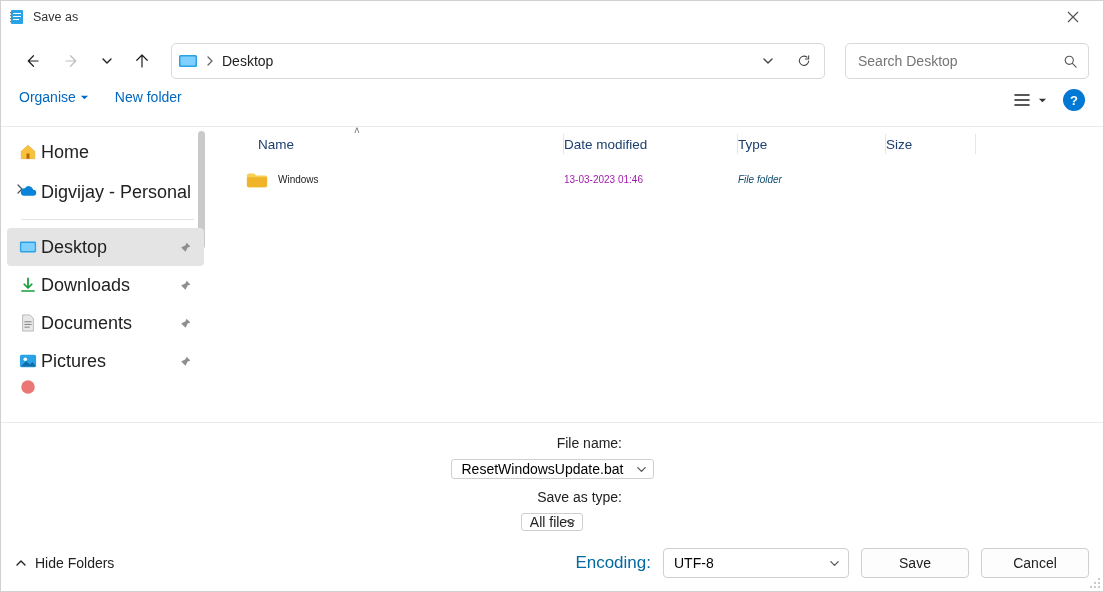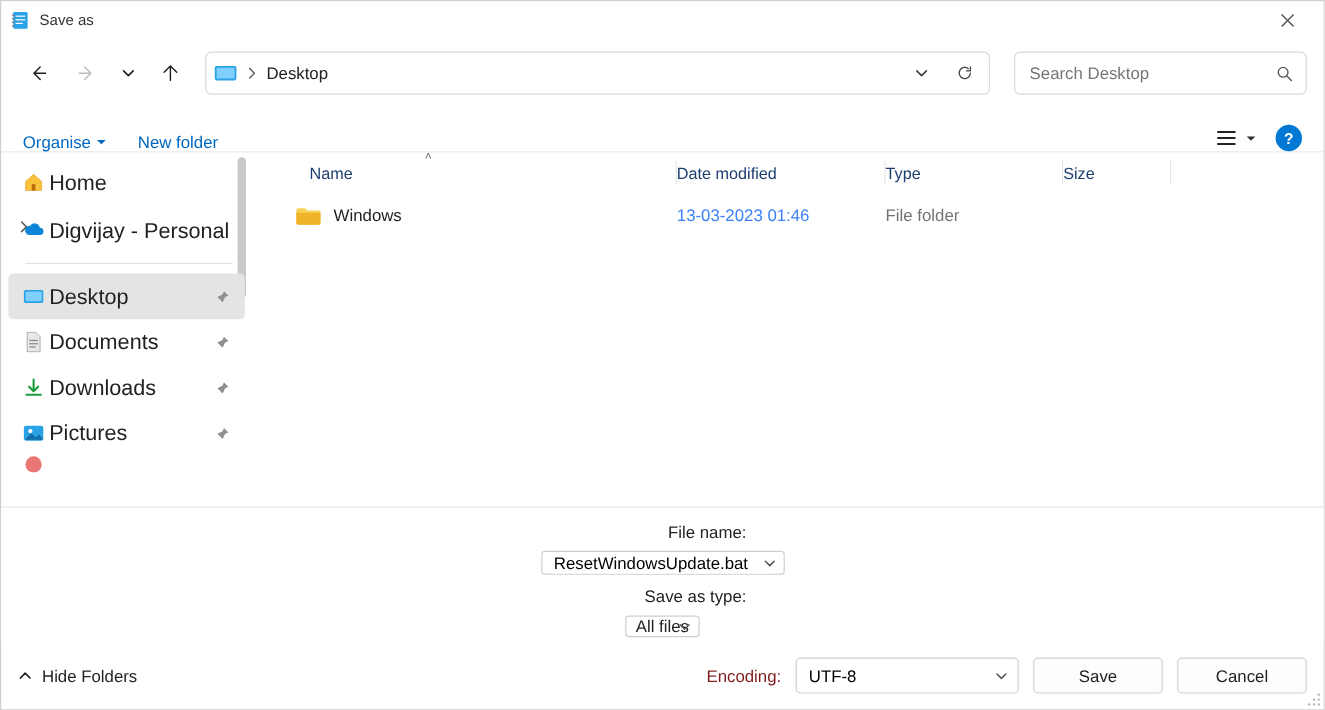--- a/index.html
+++ b/index.html
@@ -20,21 +20,21 @@
   .addressbar { flex:1; height:36px; border:1px solid #d9d9d9; border-radius:5px; display:flex; align-items:center; padding:0 6px 0 6px; gap:8px; margin-left:6px; }
   .addressbar .loc-icon { width:20px; height:16px; display:flex; align-items:center; }
   .addressbar .crumb { font-size:14px; color:#222; display:flex; align-items:center; gap:10px; }
   .addressbar .spacer { flex:1; }
   .addressbar .addr-btn { width:28px; height:28px; display:flex; align-items:center; justify-content:center; color:#444; }
   .searchbox { width:244px; height:36px; border:1px solid #d9d9d9; border-radius:5px; display:flex; align-items:center; padding:14px 10px; margin-left:14px; }
   .searchbox input { border:none; outline:none; flex:1; font-size:14px; color:#555; background:transparent; }
   .searchbox .sicon { color:#555; }
 
   
-  .toolbar { height:38px; border-bottom:1px solid #eaeaea; display:flex; align-items:flex-end; padding:0 18px; gap:26px; }
+  .toolbar { height:38px; border-bottom:1px solid #eaeaea; display:flex; align-items:flex-start; padding:0 18px; gap:26px; }
   .toolbar .tool-link { font-size:14px; color:#0067c0; display:flex; align-items:center; gap:4px; }
   .toolbar .right { margin-left:auto; display:flex; align-items:center; gap:16px; }
   .view-btn { display:flex; align-items:center; gap:8px; color:#1a1a1a; }
   .help-btn { width:22px; height:22px; border-radius:50%; background:#0078d4; color:#fff; display:flex; align-items:center; justify-content:center; font-size:13px; font-weight:600; }
 
   
   .body { flex:1; display:flex; min-height:0; position:relative; border-bottom:1px solid #eaeaea; padding-bottom:0px; }
   .sidebar { width:205px; padding:6px 2px 6px 6px; position:relative; overflow:hidden; }
   .sb-scroll { position:absolute; right:1px; top:4px; width:7px; height:118px; background:#c9c9c9; border-radius:4px; }
   .sb-item { height:38px; display:flex; align-items:center; padding:0 8px 0 34px; font-size:18px; color:#222; border-radius:4px; position:relative; }
@@ -47,40 +47,40 @@
 
   .content { flex:1; display:flex; flex-direction:column; min-width:0; }
   .cols { display:flex; height:34px; align-items:center; border-bottom:0px solid #eee; color:#1b3e6f; font-size:13.5px; padding-left:52px; position:relative; }
   .cols .col { border-right:0px solid #eee; height:100%; display:flex; align-items:center; position:relative; }
   .cols .col.name { width:306px; }
   .cols .col.date { width:174px; }
   .cols .col.type { width:148px; }
   .cols .col.size { width:90px; }
   .cols .col .sep { position:absolute; right:0; top:7px; bottom:7px; width:1px; background:#e6e6e6; }
   .cols .sort-ind { position:absolute; left:148px; top:-2px; color:#6b6b6b; font-size:10px; }
-  .row { display:flex; height:36px; align-items:center; padding-left:40px; font-size:14px; color:#222; }
+  .row { display:flex; height:36px; align-items:center; padding-left:40px; font-size:10px; color:#222; }
   .row .cell.name { width:318px; display:flex; align-items:center; gap:12px; }
-  .row .cell.date { width:174px; color:#3b82f6; }
-  .row .cell.type { width:148px; color:#737373; }
+  .row .cell.date { width:174px; color:#a21caf; }
+  .row .cell.type { width:148px; color:#0c4a6e;font-style:italic; }
   .row .cell.size { width:90px; color:#555; }
   .folder-icon { width:20px; height:16px; }
 
   
   .form-area { padding:12px 12px 4px 12px; display:flex; flex-direction:column; gap:10px; background:#fff; }
   .form-row { display:flex; align-items:center; gap:8px;flex-direction:column; }
   .form-row label { width:148px; text-align:right; font-size:14px; color:#222; padding-right:4px;}
   .combo { flex:1; height:28px; border:1px solid #cfcfcf; border-radius:3px; display:flex; align-items:center; padding:0 8px; font-size:14px; color:#222; position:relative; background:#fff;justify-content:center; }
   .combo .dd { position:absolute; right:6px; color:#555; }
   .combo input { border:none; outline:none; flex:1; font-size:14px; }
 
   
   .footer { height:56px; display:flex; align-items:center; padding:0 14px; gap:12px; }
   .hidefolders { display:flex; align-items:center; gap:8px; font-size:14px; color:#222; }
   .footer .spacer { flex:1; }
-  .footer .lbl { font-size:14px; color:#7f1d1d; }
+  .footer .lbl { font-size:17px; color:#0369a1; }
   .enc-combo { width:186px; height:30px; border:1px solid #cfcfcf; border-radius:4px; display:flex; align-items:center; padding:0 10px; font-size:14px; position:relative; }
   .enc-combo .dd { position:absolute; right:8px; color:#555; }
   .btn { width:108px; height:30px; border:1px solid #cfcfcf; border-radius:4px; background:#fdfdfd; font-size:14px; display:flex; align-items:center; justify-content:center; color:#222; }
 
   .resize-grip { position:absolute; right:2px; bottom:2px; color:#bcbcbc; font-size:12px; }
 
   svg { display:block; }
 </style>
 </head>
 <body>
@@ -230,43 +230,43 @@
         <span>Desktop</span>
         <span class="pin">
           <svg width="13" height="13" viewBox="0 0 24 24">
               <path d="M14 3 L21 10 L16 12 L12 20 L4 12 L12 8 Z" fill="#8f8f8f"></path>
             </svg>
         </span>
       </div>
 
       <div class="sb-item">
         <span class="sicon">
+          <svg width="18" height="18" viewBox="0 0 24 24">
+              <path d="M12 3 V15 M7 11 L12 16 L17 11" stroke="#179c3a" stroke-width="2.3" fill="none" stroke-linecap="round" stroke-linejoin="round"></path>
+              <path d="M4 20 H20" stroke="#179c3a" stroke-width="2.3" stroke-linecap="round"></path>
+            </svg>
+        </span>
+        <span>Downloads</span>
+        <span class="pin">
+          <svg width="13" height="13" viewBox="0 0 24 24">
+              <path d="M14 3 L21 10 L16 12 L12 20 L4 12 L12 8 Z" fill="#8f8f8f"></path>
+            </svg>
+        </span>
+      </div>
+
+      <div class="sb-item">
+        <span class="sicon">
           <svg width="16" height="18" viewBox="0 0 16 20">
               <path d="M2 1 H10 L14 5 V19 H2 Z" fill="#e8e8e8" stroke="#8a8a8a" stroke-width="0.6"></path>
               <rect x="4" y="8" width="8" height="1.2" fill="#8a8a8a"></rect>
               <rect x="4" y="11" width="8" height="1.2" fill="#8a8a8a"></rect>
               <rect x="4" y="14" width="6" height="1.2" fill="#8a8a8a"></rect>
             </svg>
         </span>
         <span>Documents</span>
-        <span class="pin">
-          <svg width="13" height="13" viewBox="0 0 24 24">
-              <path d="M14 3 L21 10 L16 12 L12 20 L4 12 L12 8 Z" fill="#8f8f8f"></path>
-            </svg>
-        </span>
-      </div>
-
-      <div class="sb-item">
-        <span class="sicon">
-          <svg width="18" height="18" viewBox="0 0 24 24">
-              <path d="M12 3 V15 M7 11 L12 16 L17 11" stroke="#179c3a" stroke-width="2.3" fill="none" stroke-linecap="round" stroke-linejoin="round"></path>
-              <path d="M4 20 H20" stroke="#179c3a" stroke-width="2.3" stroke-linecap="round"></path>
-            </svg>
-        </span>
-        <span>Downloads</span>
         <span class="pin">
           <svg width="13" height="13" viewBox="0 0 24 24">
               <path d="M14 3 L21 10 L16 12 L12 20 L4 12 L12 8 Z" fill="#8f8f8f"></path>
             </svg>
         </span>
       </div>
 
       <div class="sb-item">
         <span class="sicon">
           <svg width="18" height="16" viewBox="0 0 20 16">

